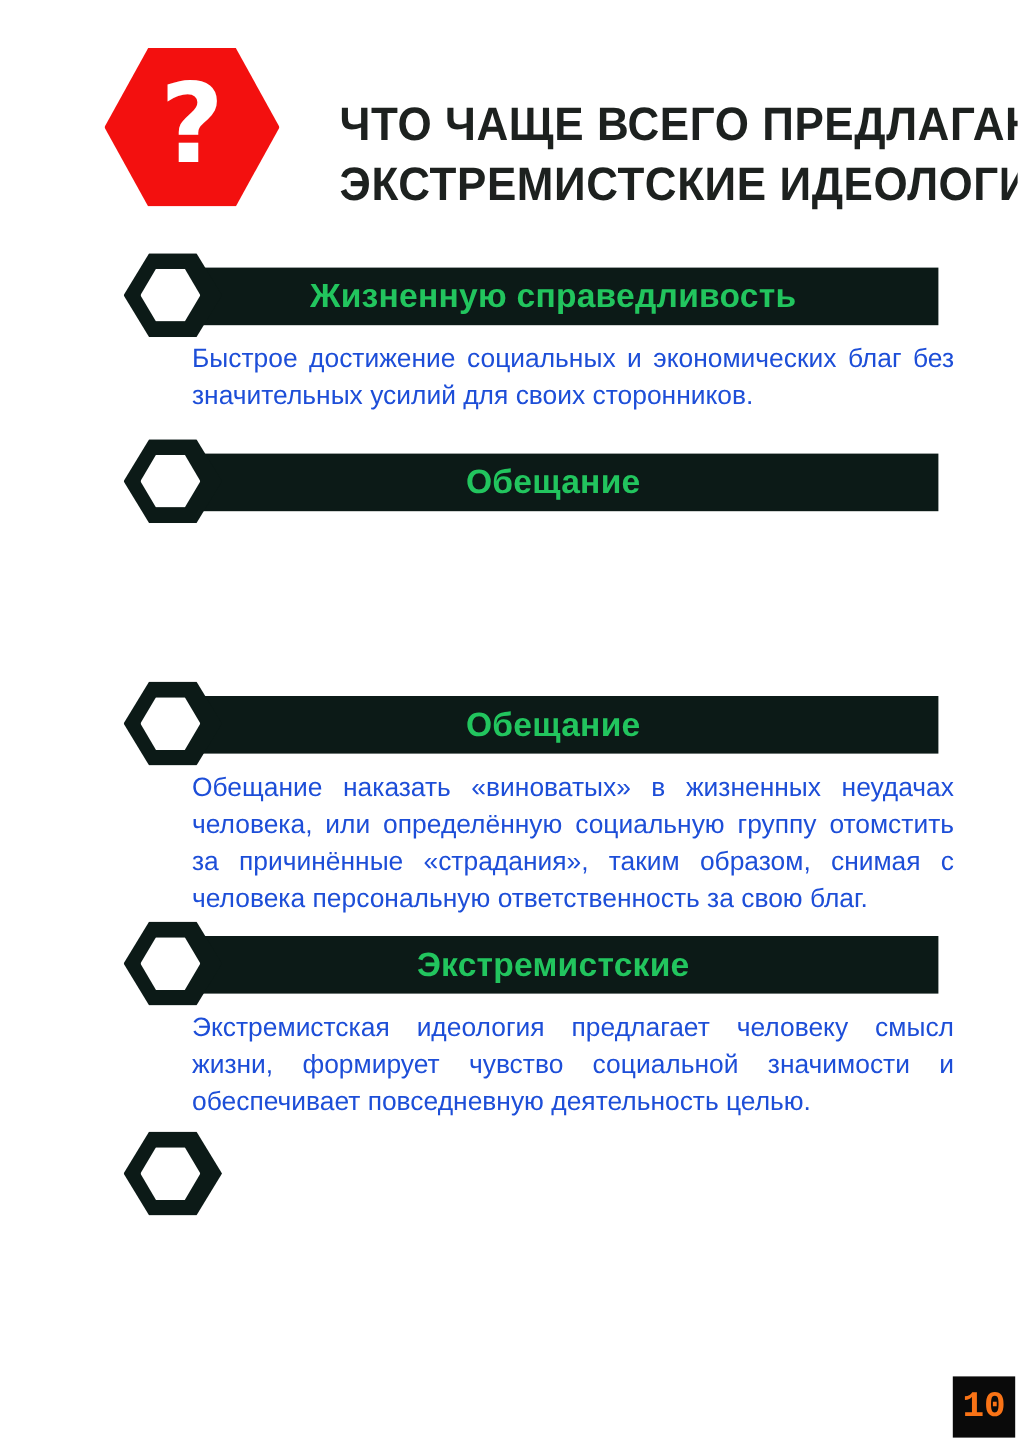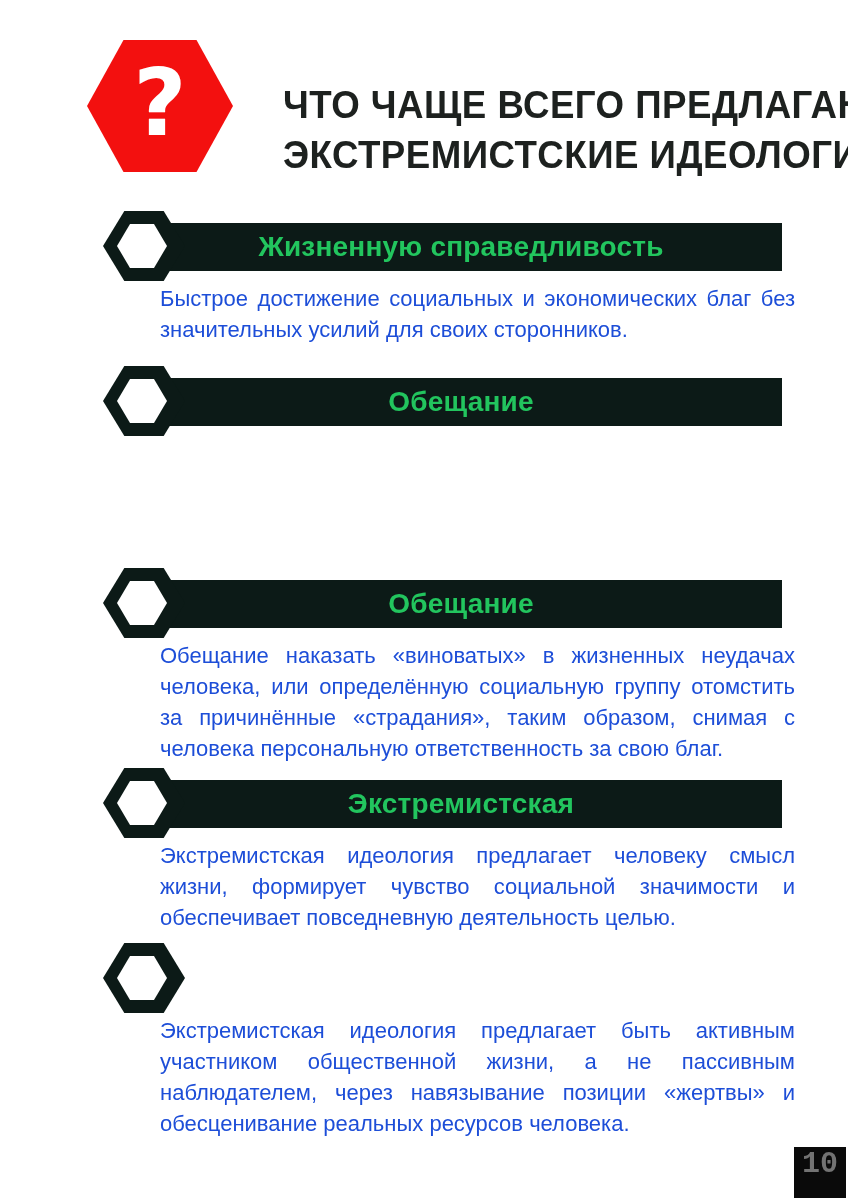--- a/index.html
+++ b/index.html
@@ -80,25 +80,25 @@
     font-size: 22px;
     line-height: 31px;
     text-align: justify;
   }
 
   
   .page-num {
     position: absolute; left: 794px; top: 1147px;
     width: 52px; height: 51px;
     background: #0a0a0a;
-    color: #737373;
+    color: #f97316;
     font-family: "Liberation Mono", monospace;
     font-weight: 700;
     font-size: 30px;
-    display: flex; align-items: flex-start; justify-content: center;
+    display: flex; align-items: center; justify-content: center;
   }
 </style>
 </head>
 <body>
 
 <div class="header-hex">
   <span class="qmark">?</span>
 </div>
 <h1 class="page-title">
   <span style="display:block">ЧТО ЧАЩЕ ВСЕГО ПРЕДЛАГАЮТ</span>
@@ -136,33 +136,32 @@
     <div class="badge">
       <div class="hex"></div>
     </div>
   </div>
   <p class="body">Обещание наказать «виноватых» в жизненных неудачах человека, или определённую социальную группу отомстить за причинённые «страдания», таким образом, снимая с человека персональную ответственность за свою благ.</p>
 </div>
 
 <div class="section sec4">
   <div class="banner">
     <div class="bar">
-      <div class="label">Экстремистская</div>
+      <div class="label">Экстремистские</div>
     </div>
     <div class="badge">
       <div class="hex"></div>
     </div>
   </div>
   <p class="body">Экстремистская идеология предлагает человеку смысл жизни, формирует чувство социальной значимости и обеспечивает повседневную деятельность целью.</p>
 </div>
 
 <div class="section sec5">
   <div class="banner">
     <div class="badge">
       <div class="hex"></div>
     </div>
   </div>
-  <p class="body">Экстремистская идеология предлагает быть активным участником общественной жизни, а не пассивным наблюдателем, через навязывание позиции «жертвы» и обесценивание реальных ресурсов человека.</p>
 </div>
 
 <div class="page-num">
   <span>10</span>
 </div>
 
 </body></html>

